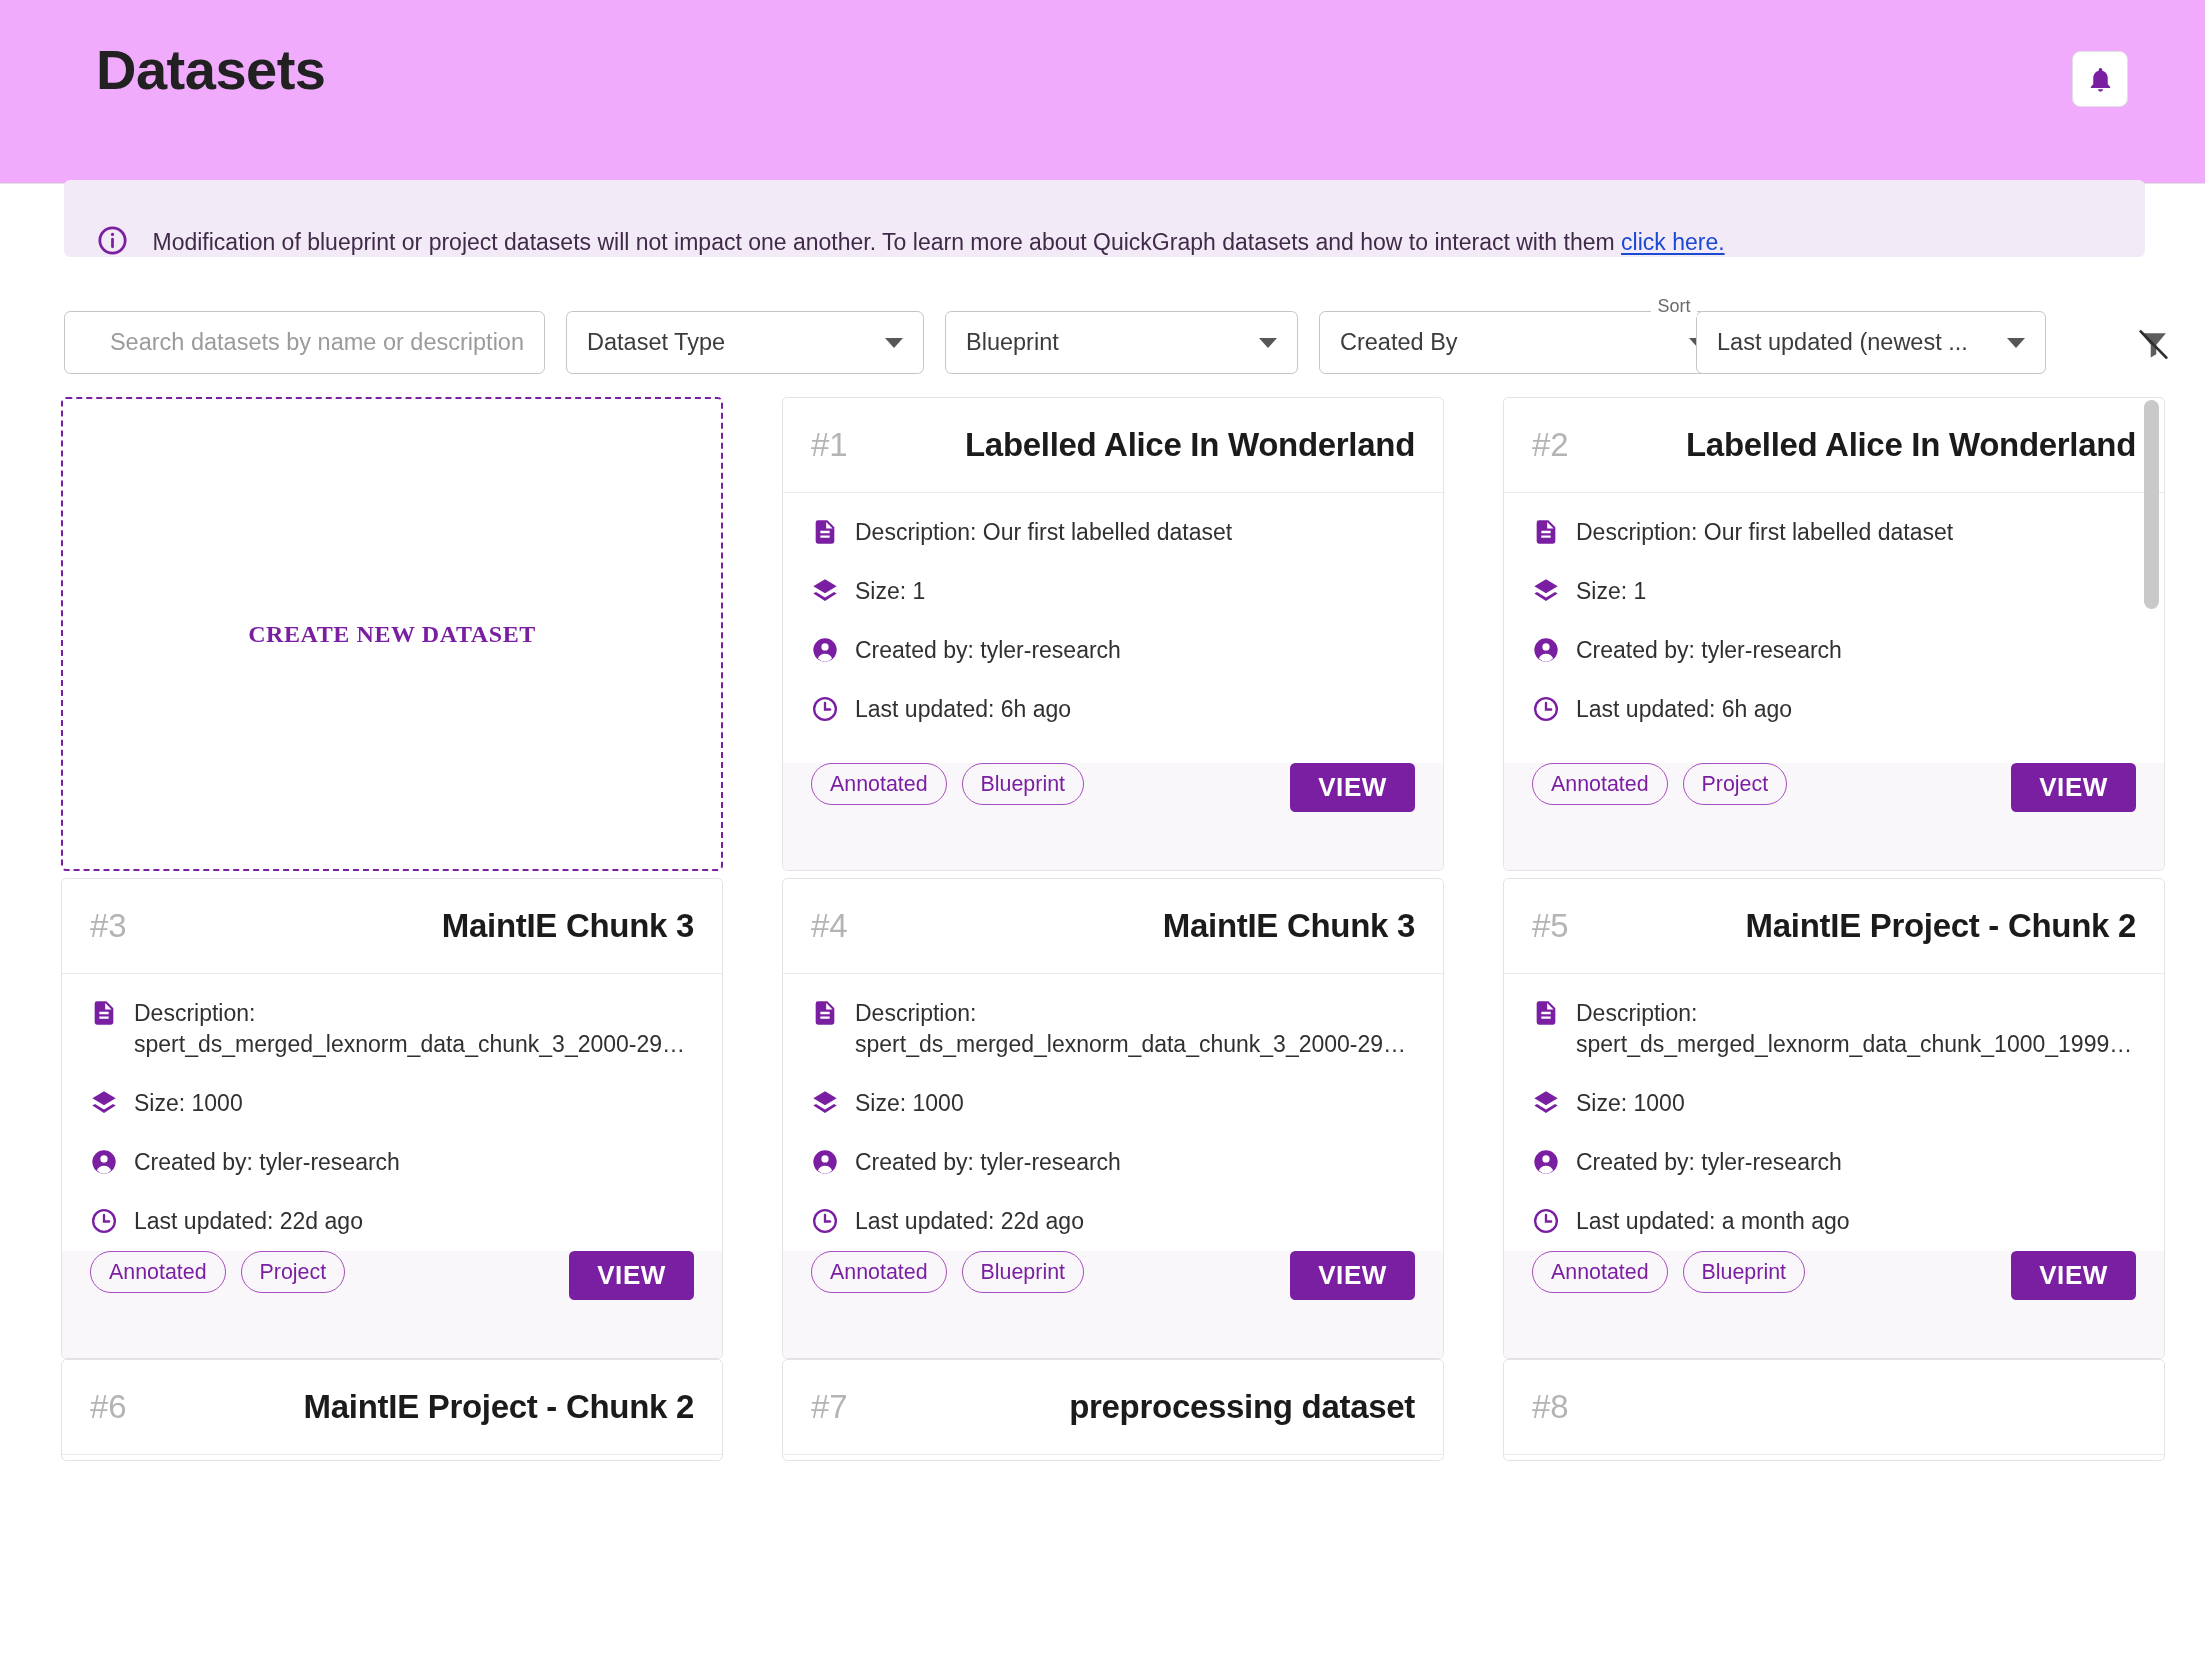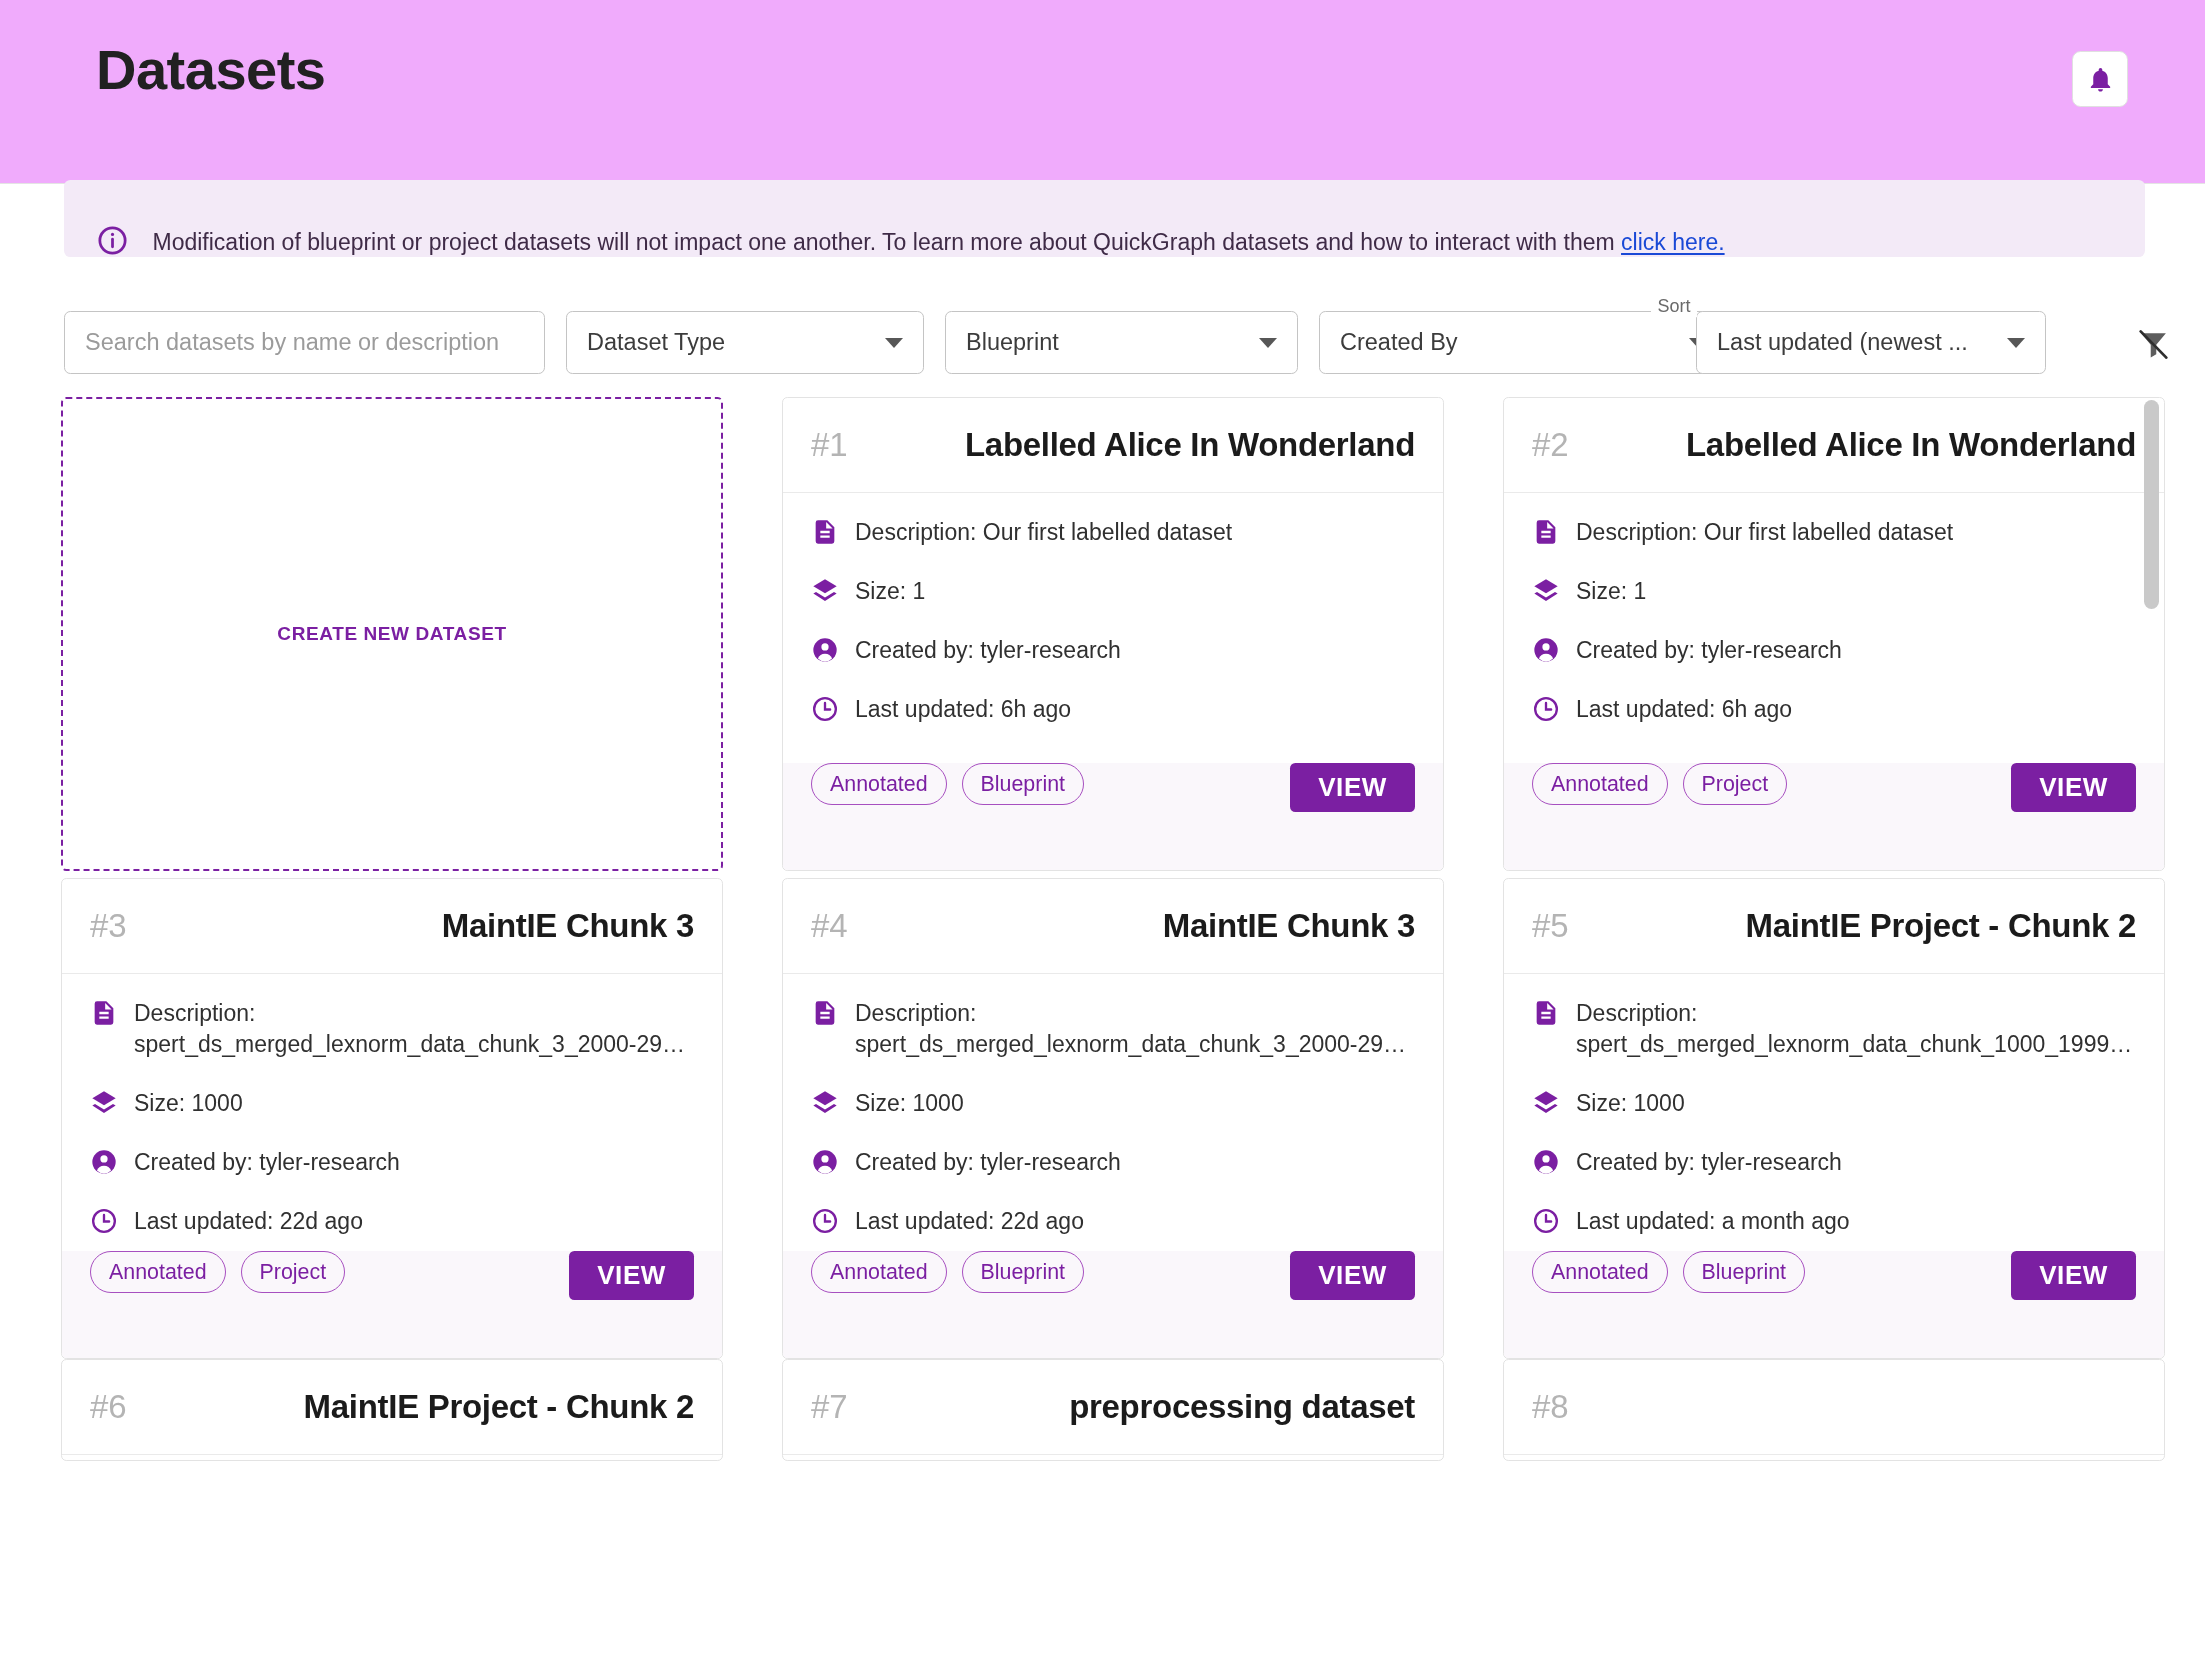--- a/index.html
+++ b/index.html
@@ -51,21 +51,21 @@
     text-decoration-thickness:2.1px;cursor:pointer;}
 
   
   .filters{
     position:absolute;left:64px;top:311px;width:2083px;height:64px;
   }
   .field{
     position:absolute;top:0;height:63px;
     border:1.1px solid var(--field-border);border-radius:6.4px;background:#fff;
     display:flex;align-items:center;padding:0 20px;
-    font-size:23.5px;color:#3c3c3c;
+    font-size:23.5px;color:#3c3c3c;justify-content:flex-end;
   }
   .field .ph{color:#9b9b9b;white-space:nowrap;overflow:hidden;}
   .field .val{white-space:nowrap;overflow:hidden;flex:1;}
   .caret{
     margin-left:auto;width:0;height:0;flex:0 0 auto;
     border-left:9px solid transparent;border-right:9px solid transparent;
     border-top:10px solid #575757;
   }
   #f-search{left:0;width:481px;}
   #f-type{left:502px;width:358px;}
@@ -95,21 +95,21 @@
   .row3{top:962px;}
   .cardw{position:absolute;width:662px;}
 
   
   .create-new{
     height:474px;border:2.1px dashed var(--purple);border-radius:5.3px;
     display:flex;align-items:center;justify-content:center;background:#fff;
     cursor:pointer;
   }
   .create-new span{
-    font-size:19px;font-weight:600;letter-spacing:0.6px;color:var(--purple);
+    font-size:24px;font-weight:600;letter-spacing:0.6px;color:var(--purple);font-family:Liberation Serif, serif;
   }
 
   
   .card{
     background:#fff;border:1.1px solid var(--card-border);border-radius:5.3px;
     overflow:hidden;display:flex;flex-direction:column;
   }
   .card.tall{height:474px;}
   .card.tall2{height:481px;}
   .card.stub{height:102px;}

